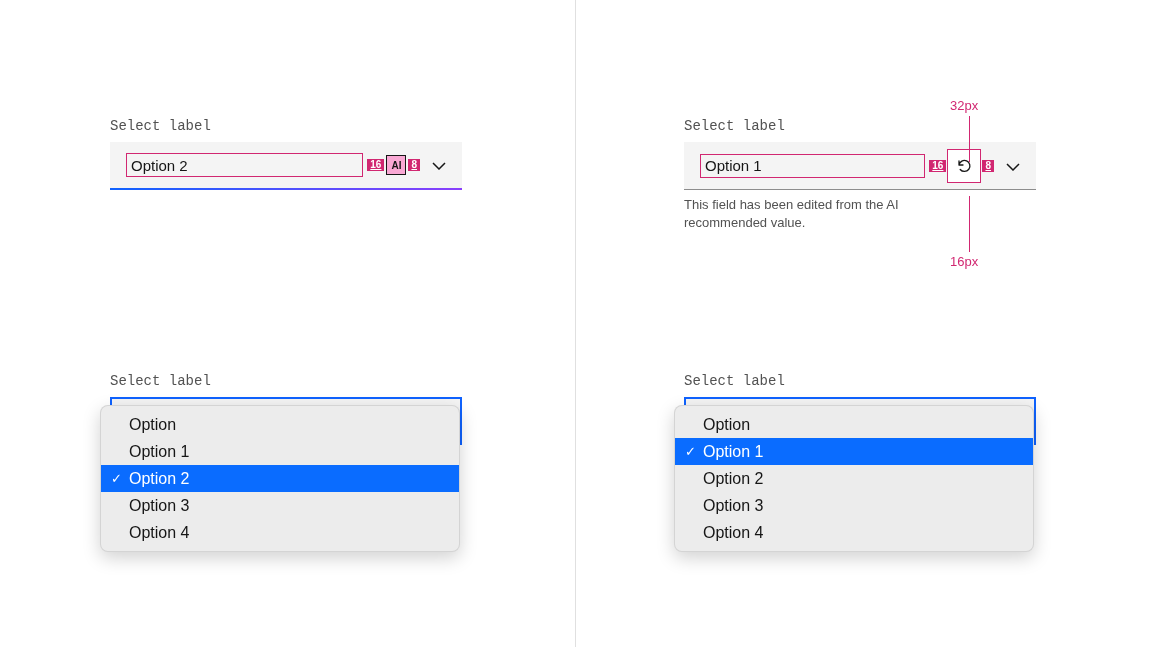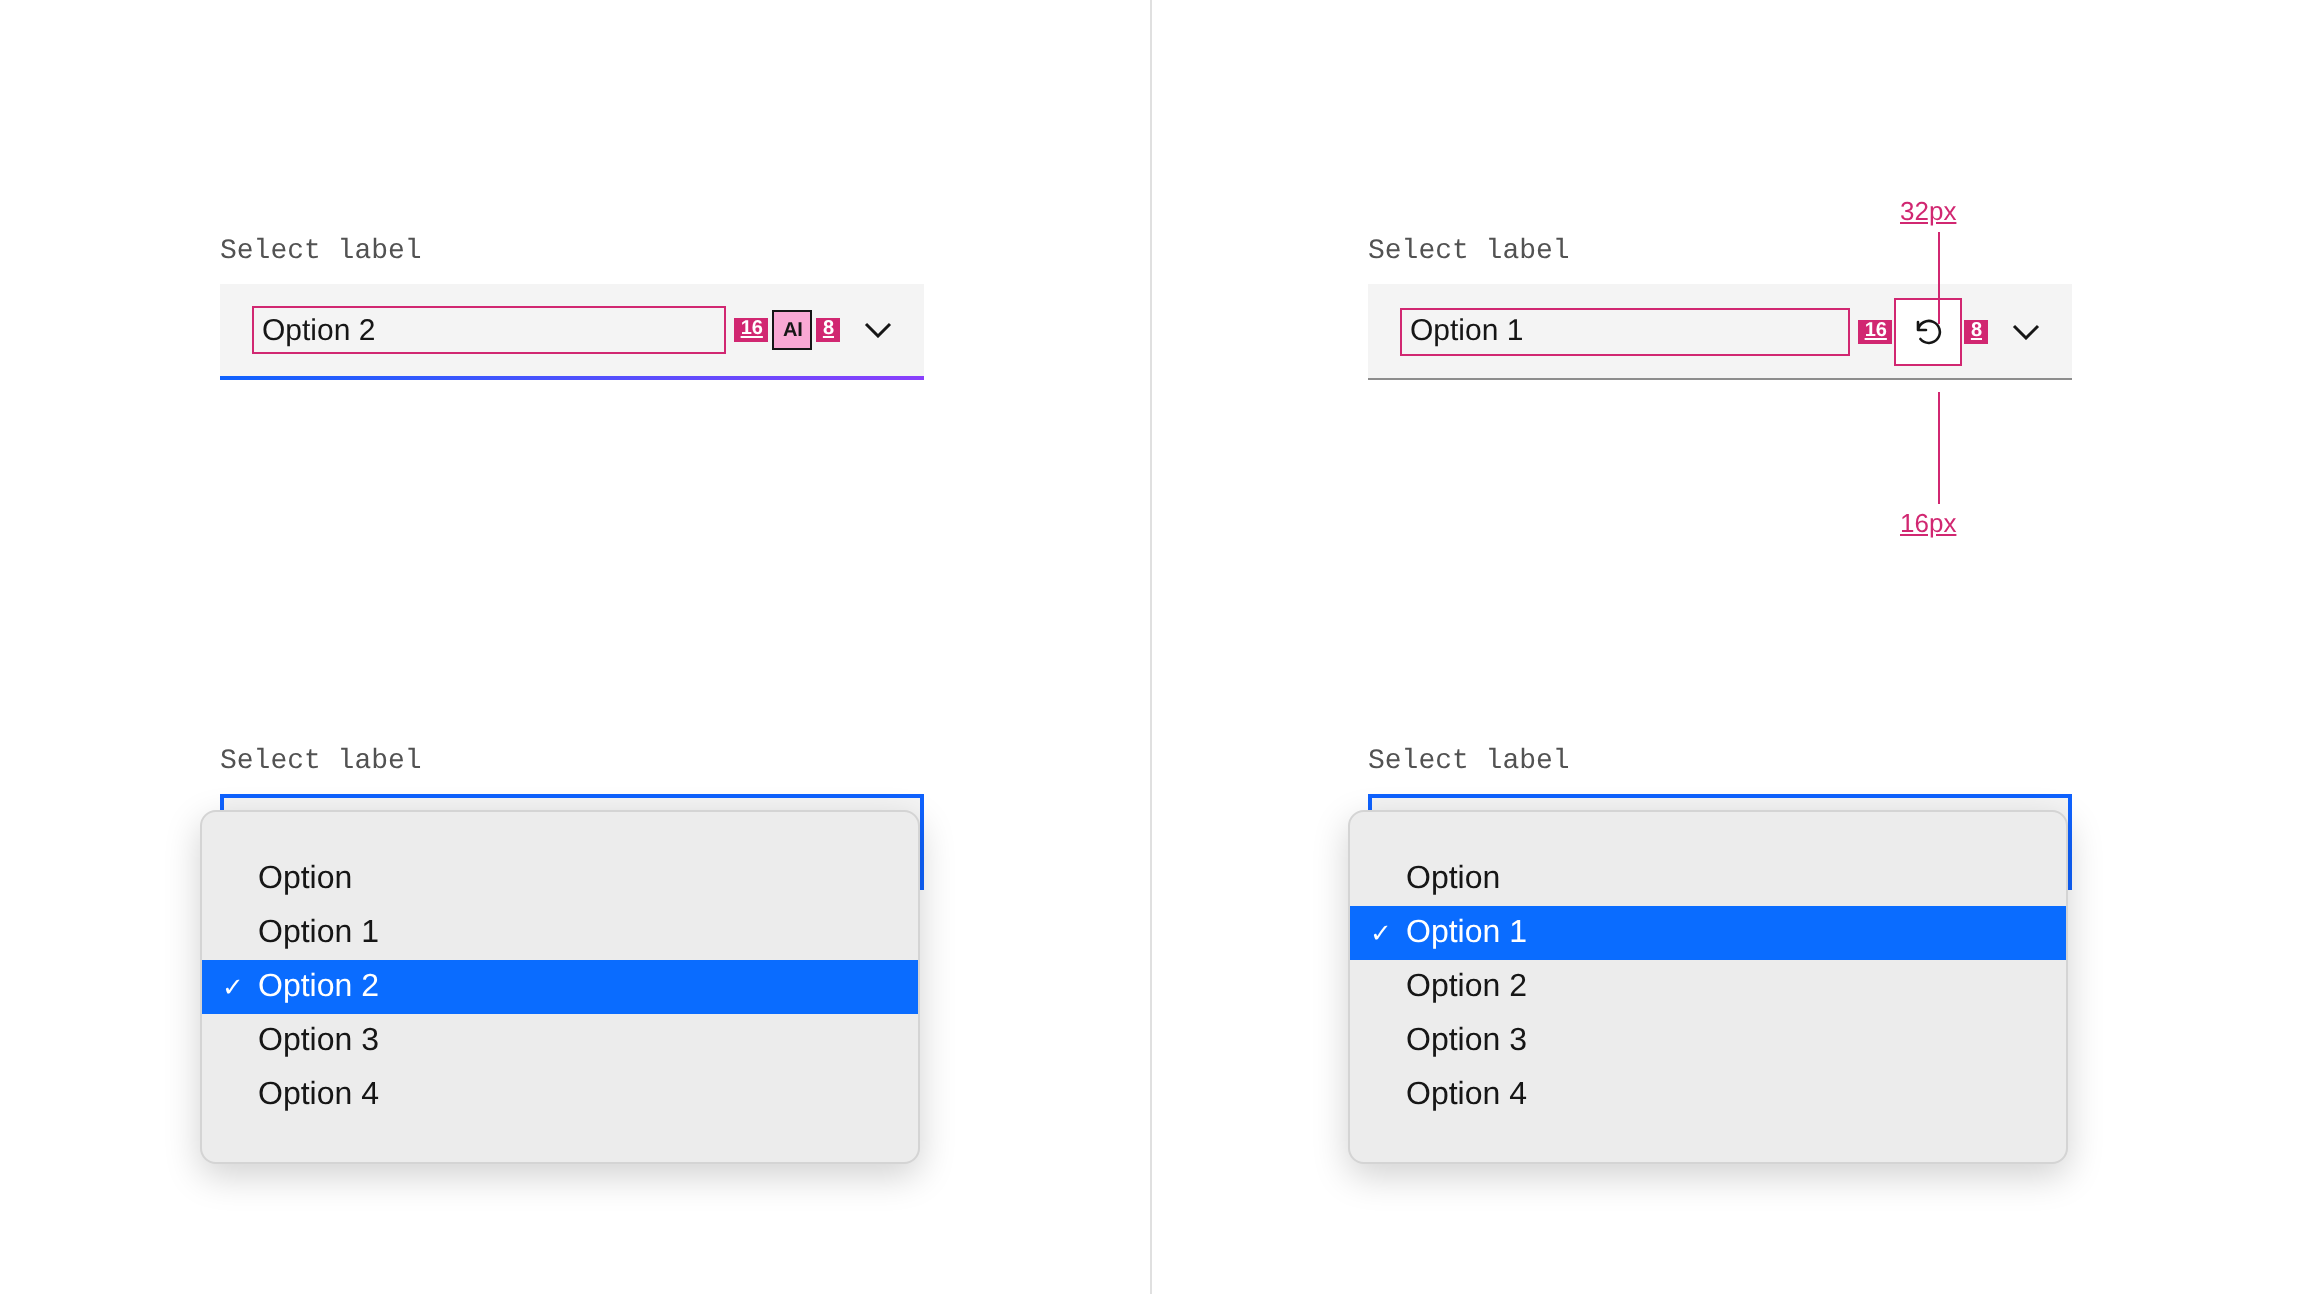--- a/index.html
+++ b/index.html
@@ -107,36 +107,35 @@
   }
   .anno-line-v {
     position: absolute;
     width: 1px;
     background: #d12771;
   }
   .anno-text {
     position: absolute;
     font-size: 13px;
     color: #d12771;
-    text-decoration: underline;
   }
   
   .dropdown-top {
     width: 352px;
     height: 48px;
     border: 2px solid #0f62fe;
     background: #f4f4f4;
   }
   .menu {
     position: absolute;
     width: 360px;
     background: #ececec;
     border-radius: 8px;
     box-shadow: 0 6px 18px rgba(0,0,0,0.18);
-    padding: 20px 0;
+    padding: 5px 0;
     border: 1px solid rgba(0,0,0,0.1);
   }
   .menu-item {
     height: 27px;
     display: flex;
     align-items: center;
     font-size: 16px;
     color: #161616;
     padding: 0 12px 0 28px;
     position: relative;
@@ -191,20 +190,21 @@
       </div>
       <div class="revert-highlight"></div>
     </div>
     <span class="px-tag">8</span>
     <span class="chevron">
       <svg width="14" height="8" viewBox="0 0 14 8">
           <path d="M1 1 L7 7 L13 1" stroke="#161616" stroke-width="1.5" fill="none"></path>
         </svg>
     </span>
   </div>
+  <div class="helper">This field has been edited from the AI recommended value.</div>
 </div>
 
 <div class="anno-line-v" style="left:969px; top:116px; height:46px;"></div>
 <div class="anno-text" style="left:950px; top:98px;">32px</div>
 <div class="anno-line-v" style="left:969px; top:196px; height:56px;"></div>
 <div class="anno-text" style="left:950px; top:254px;">16px</div>
 
 <div class="panel" style="left:110px; top:373px;">
   <div class="label">Select label</div>
   <div class="dropdown-top"></div>

